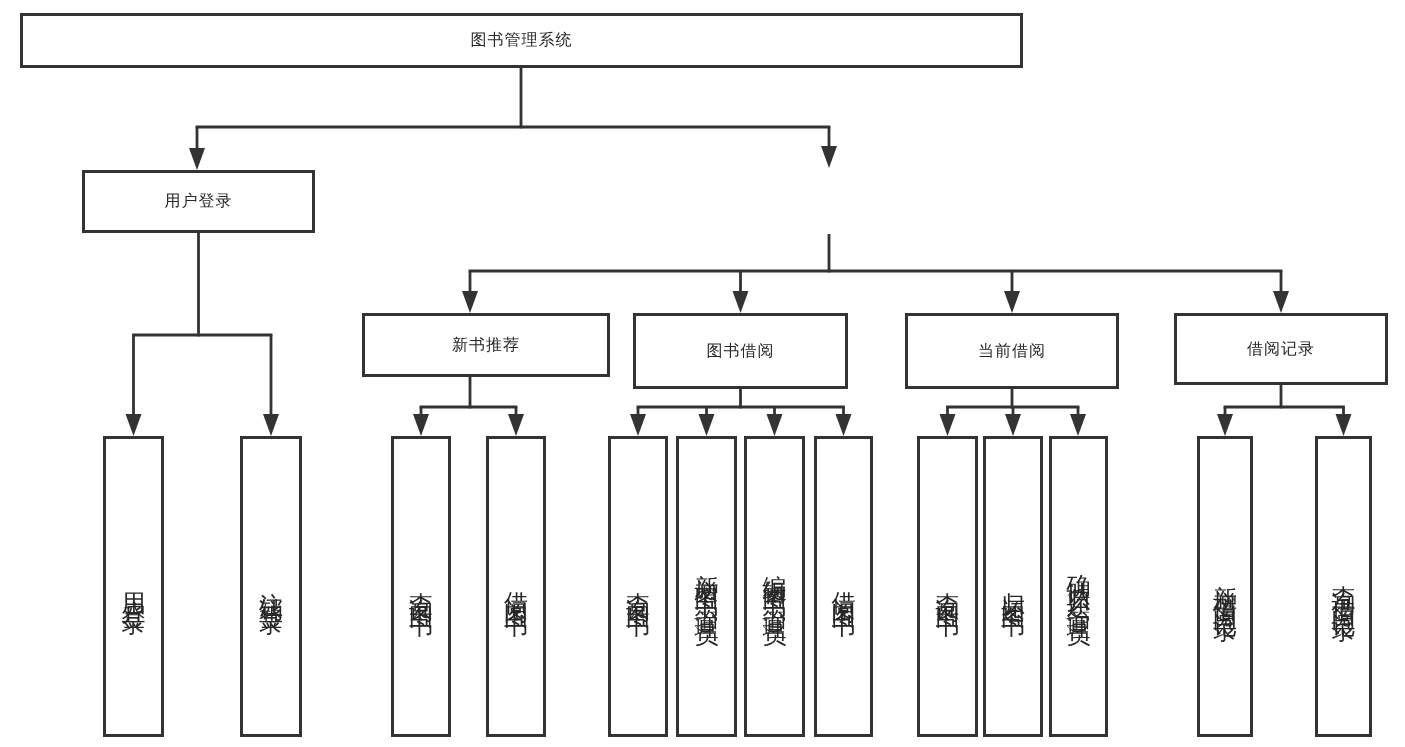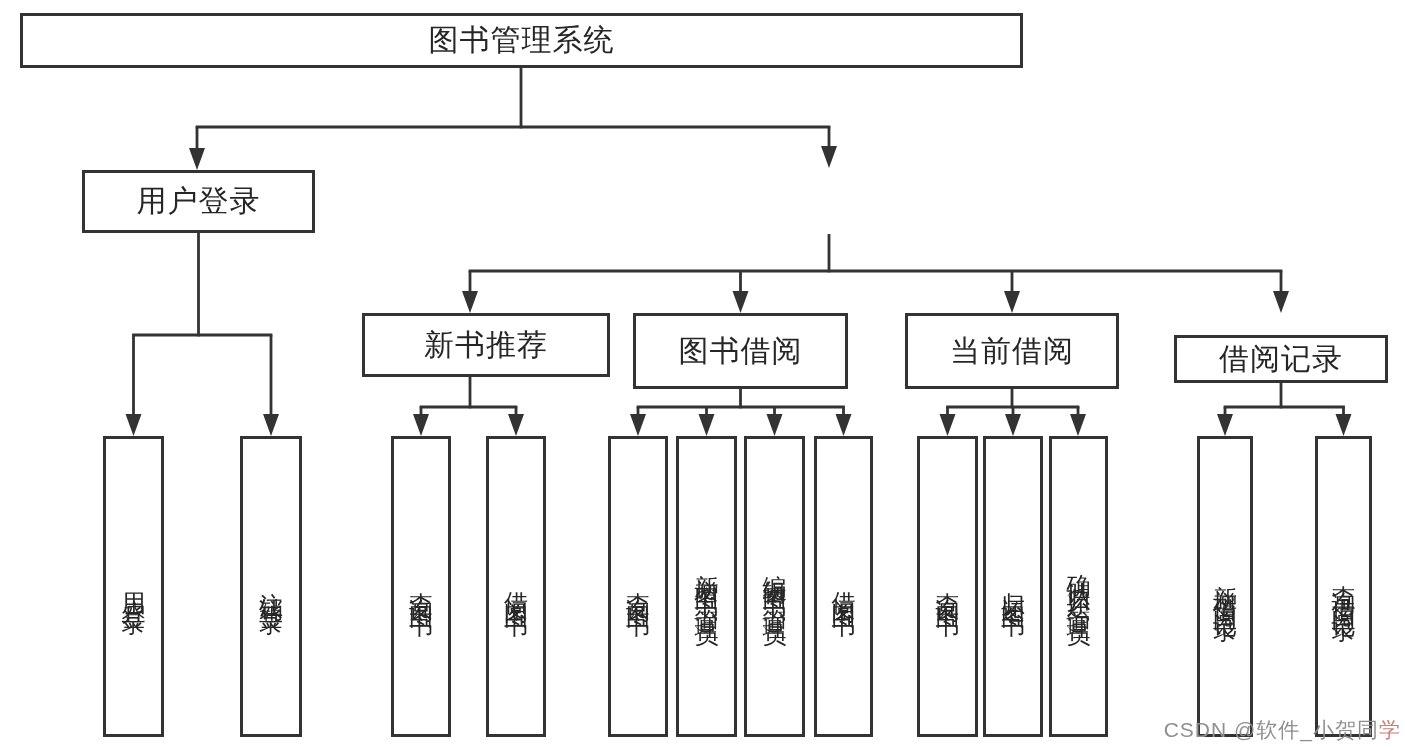--- a/index.html
+++ b/index.html
@@ -4,21 +4,21 @@
 <style>
   html,body{margin:0;padding:0;background:#ffffff;}
   .canvas{
     position:relative;width:1405px;height:747px;background:#ffffff;overflow:hidden;
     font-family:"Liberation Sans","DejaVu Sans",sans-serif;color:#262626;
   }
   .connectors{position:absolute;left:0;top:0;z-index:1;}
   .node{
     position:absolute;box-sizing:border-box;background:#ffffff;border:3px solid #333333;
     display:flex;align-items:center;justify-content:center;z-index:2;
-    font-size:30px;letter-spacing:1px;white-space:nowrap;
+    font-size:16px;letter-spacing:1px;white-space:nowrap;
   }
   .leaf{
     writing-mode:vertical-rl;text-orientation:mixed;
     font-size:24px;letter-spacing:7px;line-height:1;
   }
   .watermark{
     position:absolute;z-index:5;right:4px;top:716px;
     font-size:21px;color:#8f8f8f;letter-spacing:1px;white-space:nowrap;
   }
   .watermark .accent{color:#c97f7f;}
@@ -94,35 +94,34 @@
     </g>
   </svg>
 
   <div class="node" style="left:20px;top:13px;width:1003px;height:55px;">图书管理系统</div>
 
   <div class="node" style="left:82px;top:170px;width:233px;height:63px;">用户登录</div>
 
   <div class="node" style="left:362px;top:313px;width:248px;height:64px;">新书推荐</div>
   <div class="node" style="left:633px;top:313px;width:215px;height:76px;">图书借阅</div>
   <div class="node" style="left:905px;top:313px;width:214px;height:76px;">当前借阅</div>
-  <div class="node" style="left:1174px;top:313px;width:214px;height:48px;margin-top:22px;">借阅记录</div>
+  <div class="node" style="left:1174px;top:313px;width:214px;height:72px;">借阅记录</div>
 
   <div class="node leaf" style="left:103px;top:436px;width:61px;height:301px;">用户登录</div>
   <div class="node leaf" style="left:240px;top:436px;width:62px;height:301px;">注销登录</div>
 
   <div class="node leaf" style="left:391px;top:436px;width:60px;height:301px;">查询图书</div>
   <div class="node leaf" style="left:486px;top:436px;width:60px;height:301px;">借阅图书</div>
 
   <div class="node leaf" style="left:608px;top:436px;width:60px;height:301px;">查询图书</div>
   <div class="node leaf" style="left:676px;top:436px;width:61px;height:301px;">新增图书（管理员）</div>
   <div class="node leaf" style="left:744px;top:436px;width:61px;height:301px;">编辑图书（管理员）</div>
   <div class="node leaf" style="left:814px;top:436px;width:59px;height:301px;">借阅图书</div>
 
   <div class="node leaf" style="left:917px;top:436px;width:61px;height:301px;">查询图书</div>
   <div class="node leaf" style="left:983px;top:436px;width:60px;height:301px;">归还图书</div>
   <div class="node leaf" style="left:1049px;top:436px;width:59px;height:301px;">确认归还（管理员）</div>
 
   <div class="node leaf" style="left:1197px;top:436px;width:56px;height:301px;">新增借阅记录</div>
   <div class="node leaf" style="left:1315px;top:436px;width:57px;height:301px;">查询借阅记录</div>
 
-  <div class="watermark"><span>CSDN @软件_小贺同</span><span class="accent">学</span></div>
 
 </div>
 
 </body></html>

